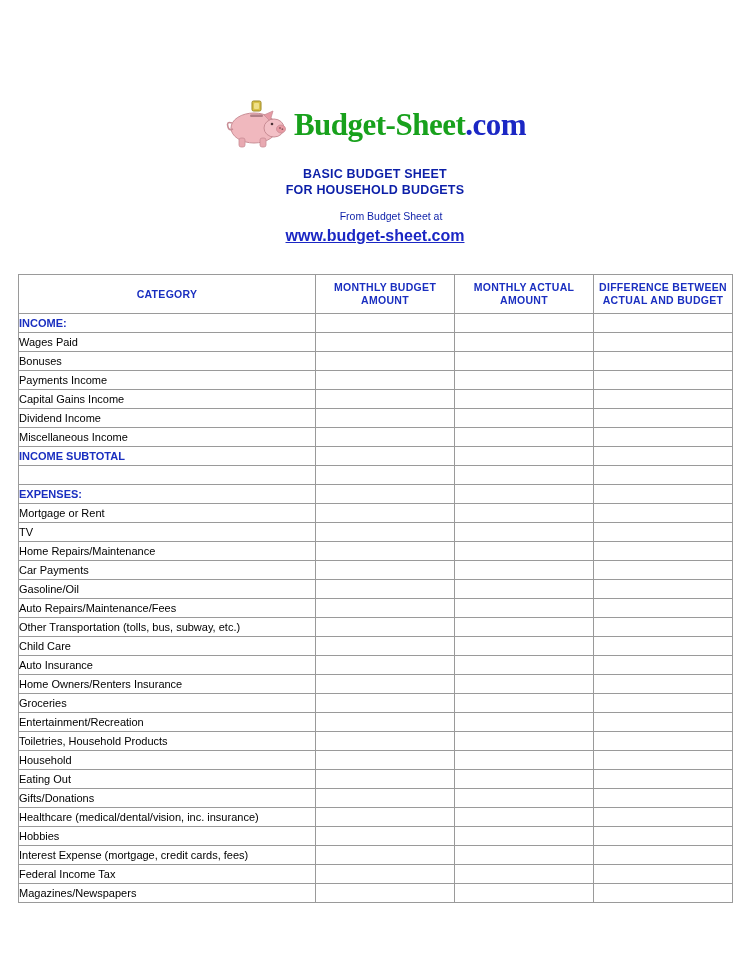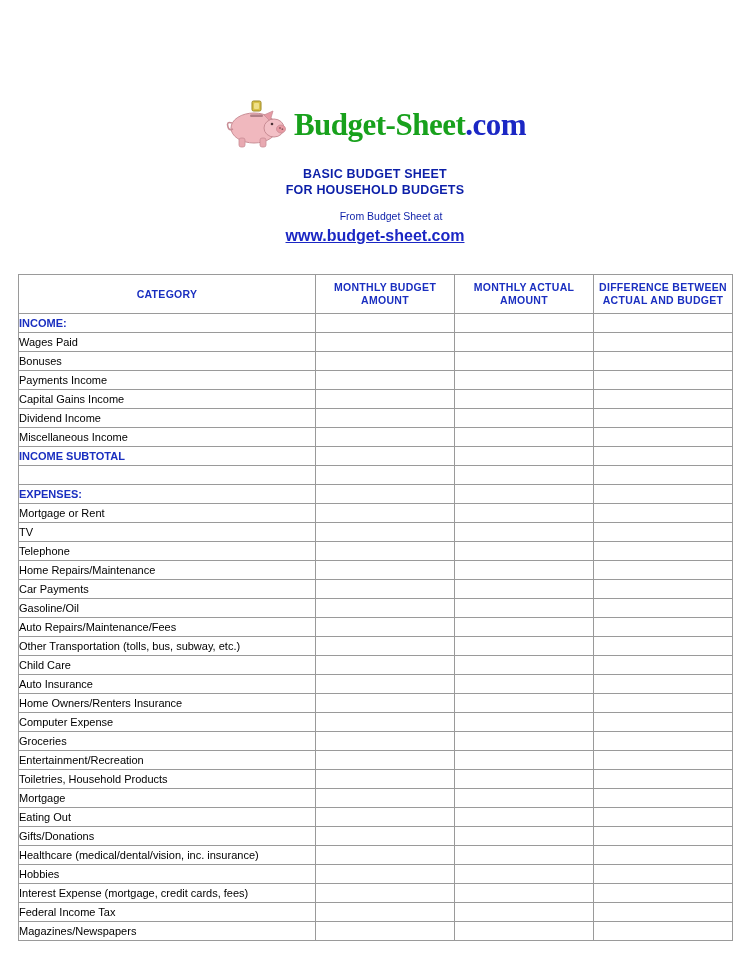--- a/index.html
+++ b/index.html
@@ -261,26 +261,20 @@
             <td class="num"></td>
             <td class="num"></td>
           </tr>
           <tr>
             <td class="cat">TV</td>
             <td class="num"></td>
             <td class="num"></td>
             <td class="num"></td>
           </tr>
           <tr>
-            <td class="cat">Telephone</td>
-            <td class="num"></td>
-            <td class="num"></td>
-            <td class="num"></td>
-          </tr>
-          <tr>
             <td class="cat">Home Repairs/Maintenance</td>
             <td class="num"></td>
             <td class="num"></td>
             <td class="num"></td>
           </tr>
           <tr>
             <td class="cat">Car Payments</td>
             <td class="num"></td>
             <td class="num"></td>
             <td class="num"></td>
@@ -315,45 +309,39 @@
             <td class="num"></td>
             <td class="num"></td>
           </tr>
           <tr>
             <td class="cat">Home Owners/Renters Insurance</td>
             <td class="num"></td>
             <td class="num"></td>
             <td class="num"></td>
           </tr>
           <tr>
-            <td class="cat">Computer Expense</td>
-            <td class="num"></td>
-            <td class="num"></td>
-            <td class="num"></td>
-          </tr>
-          <tr>
             <td class="cat">Groceries</td>
             <td class="num"></td>
             <td class="num"></td>
             <td class="num"></td>
           </tr>
           <tr>
             <td class="cat">Entertainment/Recreation</td>
             <td class="num"></td>
             <td class="num"></td>
             <td class="num"></td>
           </tr>
           <tr>
             <td class="cat">Toiletries, Household Products</td>
             <td class="num"></td>
             <td class="num"></td>
             <td class="num"></td>
           </tr>
           <tr>
-            <td class="cat">Mortgage</td>
+            <td class="cat">Household</td>
             <td class="num"></td>
             <td class="num"></td>
             <td class="num"></td>
           </tr>
           <tr>
             <td class="cat">Eating Out</td>
             <td class="num"></td>
             <td class="num"></td>
             <td class="num"></td>
           </tr>

